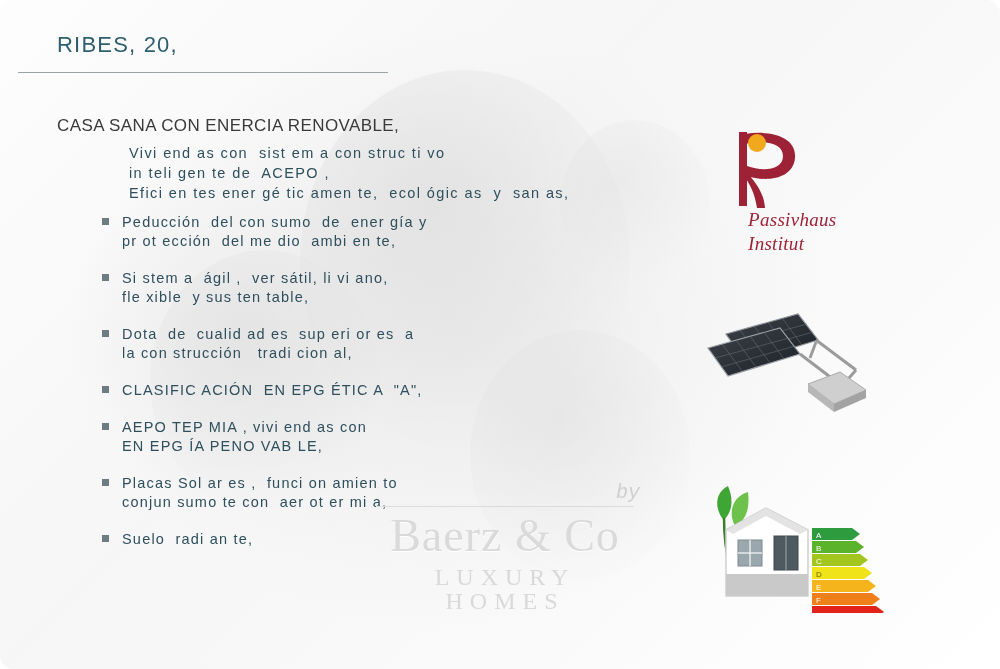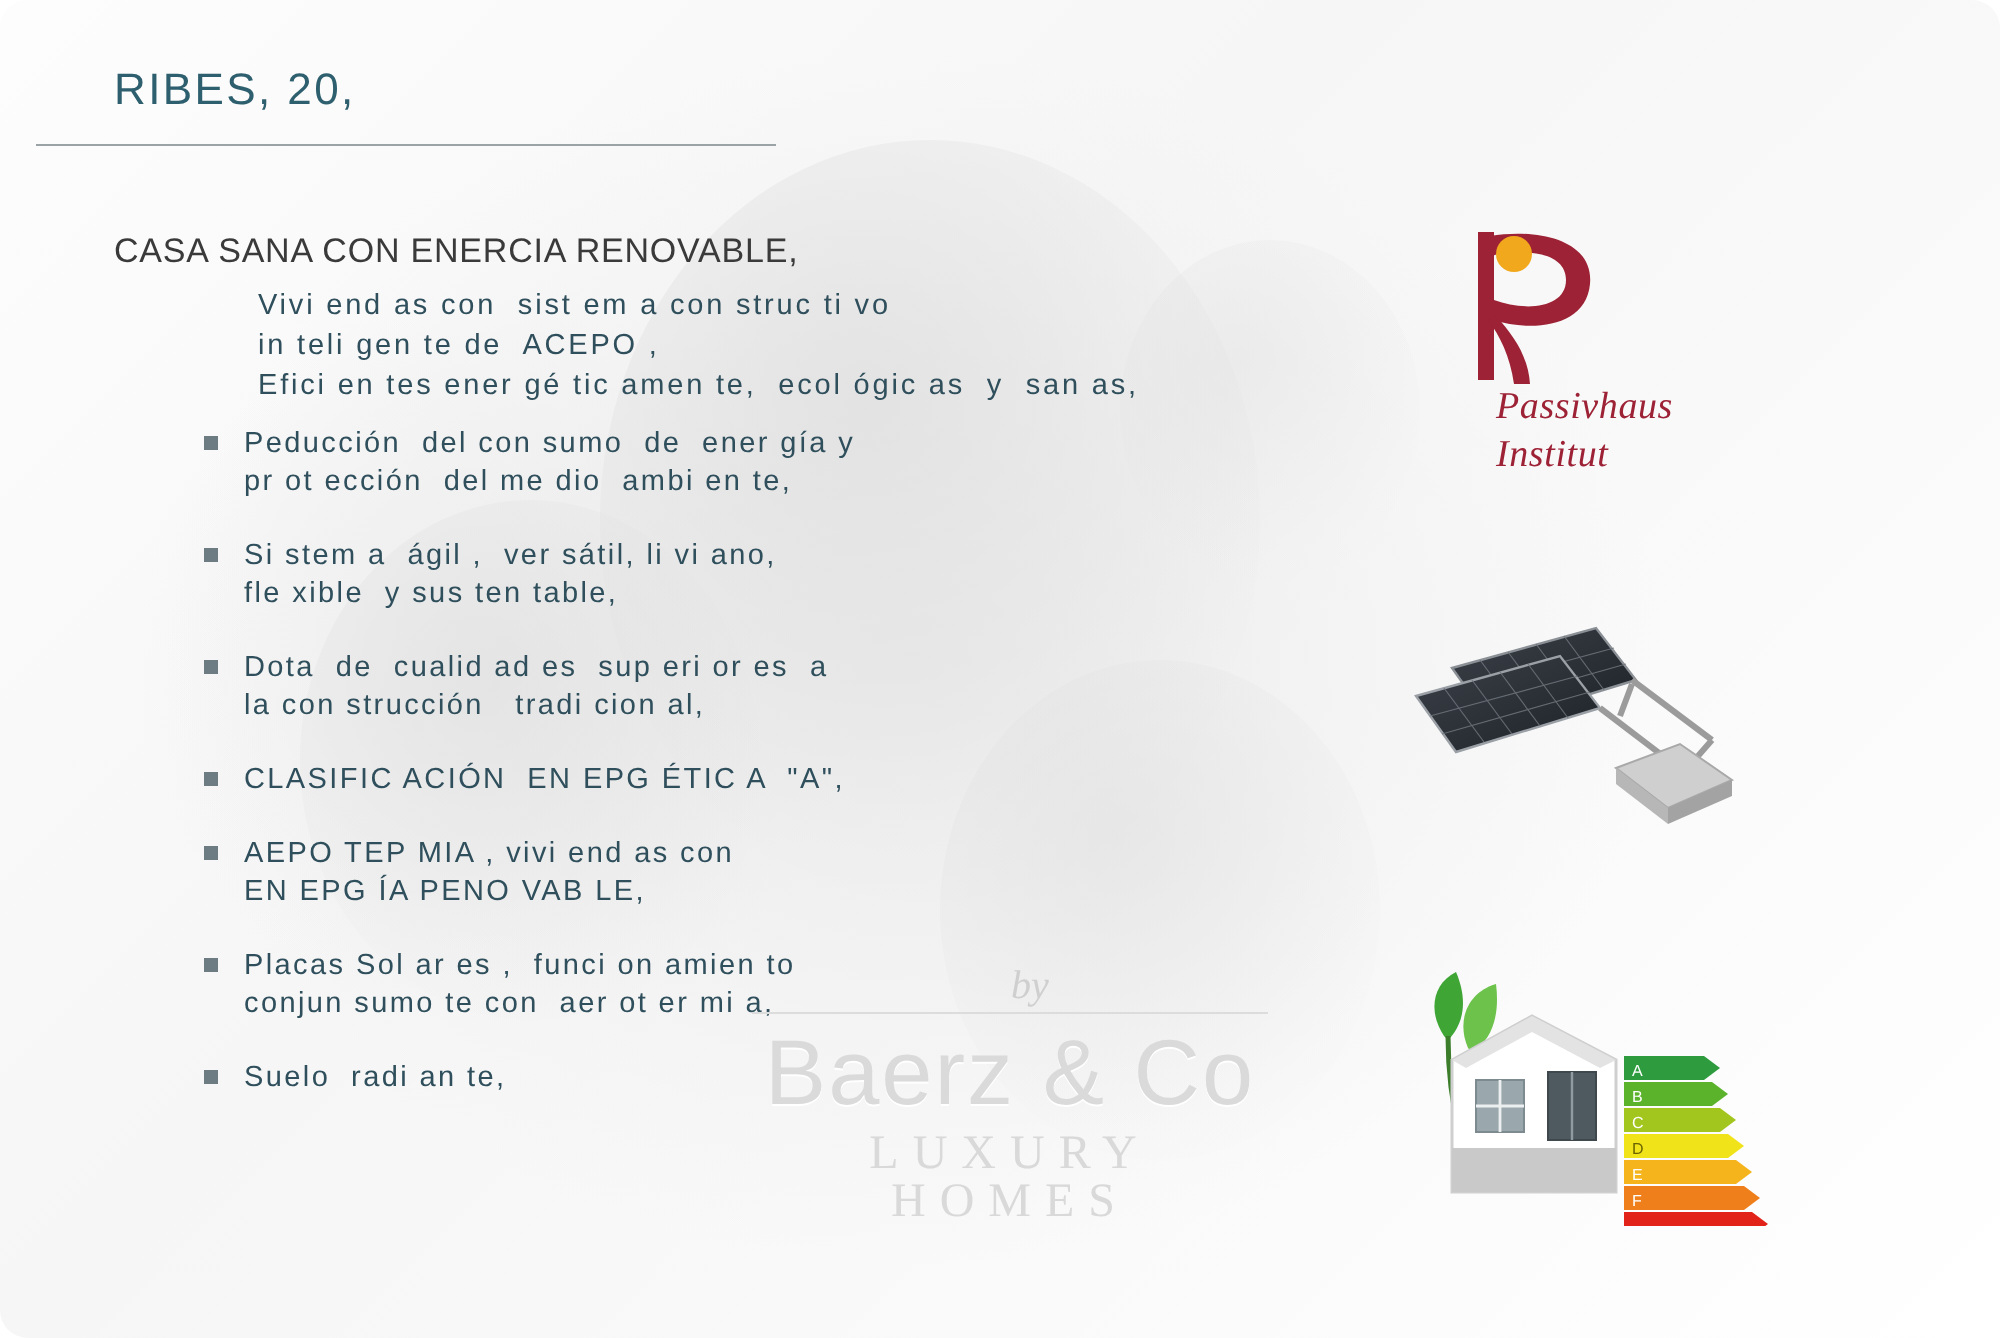--- a/index.html
+++ b/index.html
@@ -101,21 +101,21 @@
     width: 7px;
     height: 7px;
     background: #6d7b82;
   }
   .bullet .l { display: block; white-space: pre; }
 
   
   .passiv {
     position: absolute;
     left: 712px;
-    top: 112px;
+    top: 128px;
     width: 180px;
     height: 130px;
   }
   .passiv .mark { position: absolute; left: 5px; top: 0; width: 86px; height: 84px; }
   .passiv .name {
     position: absolute;
     left: 36px;
     top: 80px;
     font-family: "Liberation Serif", serif;
     font-style: italic;
@@ -146,36 +146,36 @@
   
   .watermark {
     position: absolute;
     left: 370px;
     top: 486px;
     width: 270px;
     text-align: center;
     color: #d2d2d2;
   }
   .watermark .by {
-    font-family: Liberation Serif, serif;
+    font-family: Liberation Mono, monospace;
     font-style: italic;
     font-size: 20px;
     color: #cfcfcf;
-    text-align: center;
+    text-align: right;
     margin-left: 20px;
     line-height: 14px;
   }
   .watermark .hr {
     width: 258px;
     height: 1px;
     background: #dcdcdc;
     margin: 6px auto 0 auto;
   }
   .watermark .brand {
-    font-family: Liberation Sans, sans-serif;
+    font-family: Liberation Serif, serif;
     font-size: 46px;
     color: #dadada;
     letter-spacing: 1px;
     line-height: 58px;
     text-shadow: 0 1px 0 #fff;
   }
   .watermark .tag {
     font-family: "Liberation Serif", serif;
     font-size: 24px;
     color: #d9d9d9;

